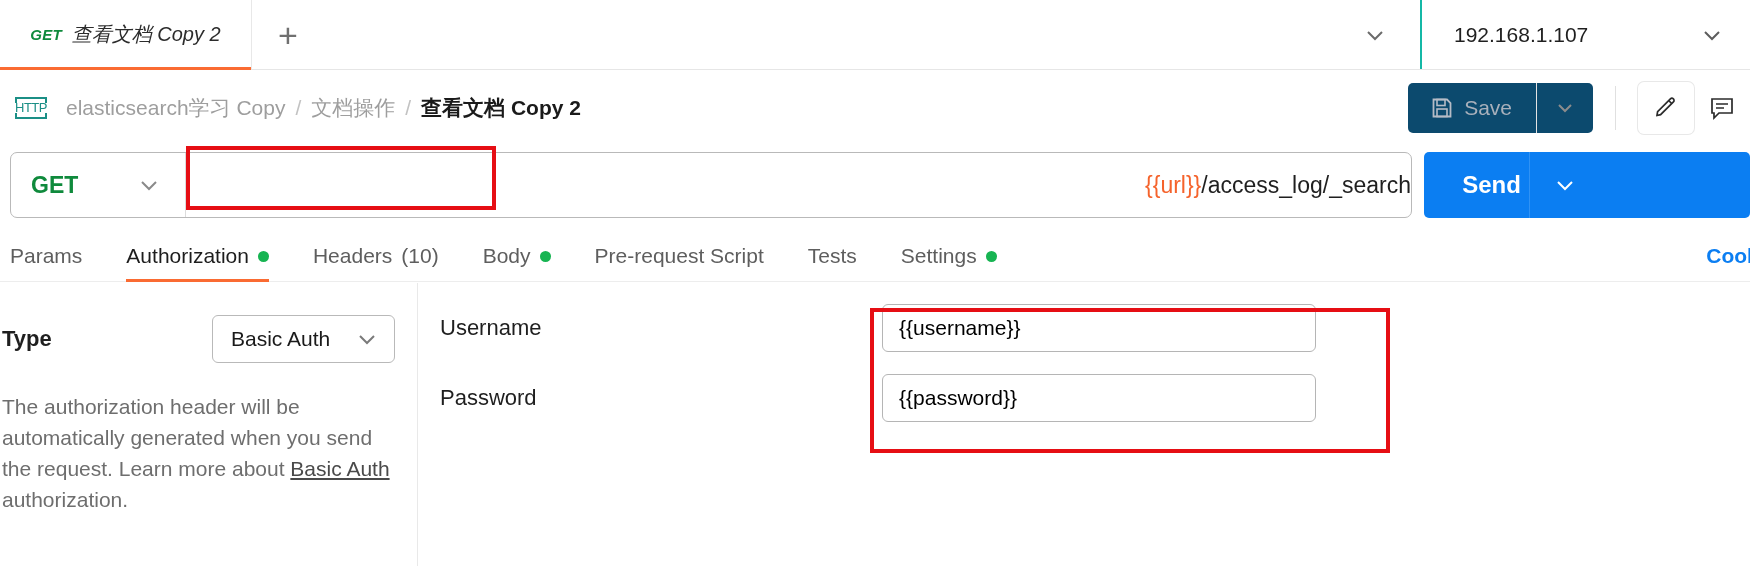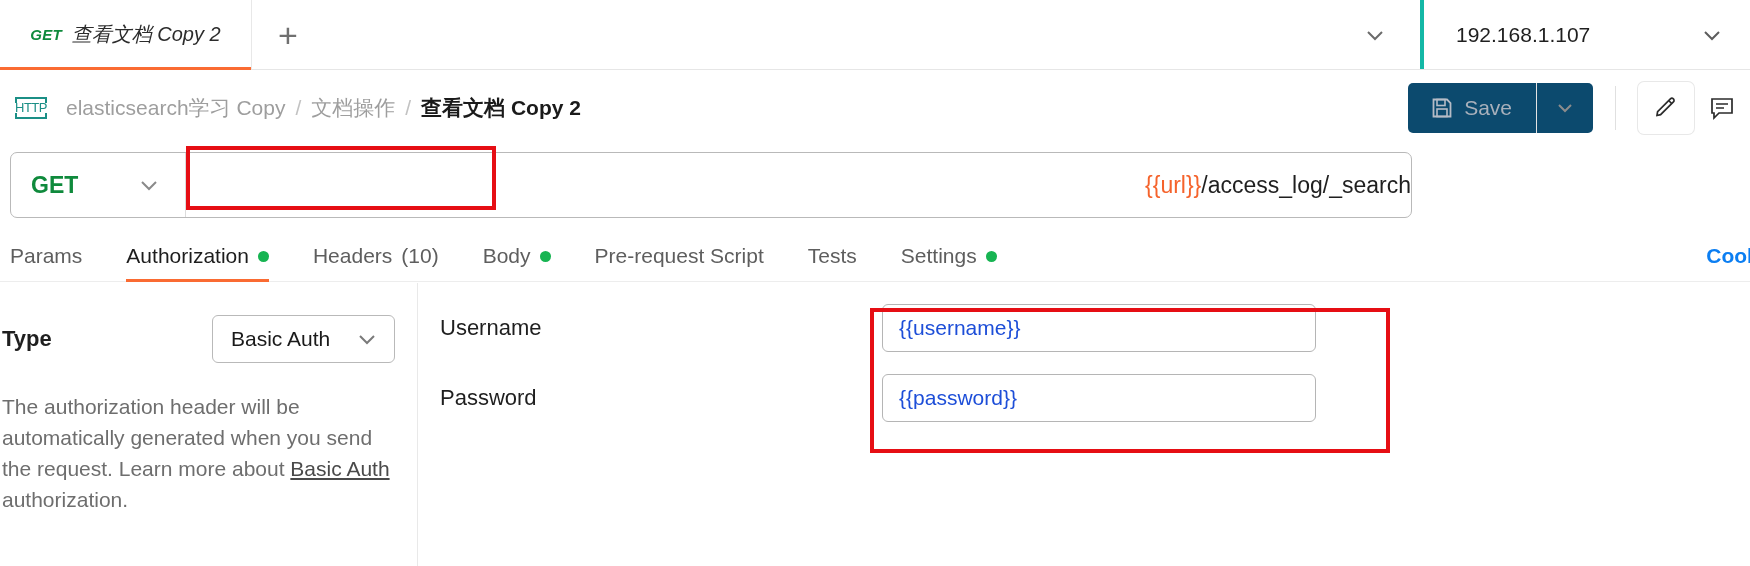--- a/index.html
+++ b/index.html
@@ -54,21 +54,21 @@
   .plus-tab {
     width: 72px; display: flex; align-items: center; justify-content: center;
     color: #707070; font-size: 34px; font-weight: 300; line-height: 1;
   }
   .tabbar-spacer { flex: 1 1 auto; }
   .tabbar-chevron {
     width: 90px; display: flex; align-items: center; justify-content: center;
     color: #6b6b6b;
   }
   .env-select {
-    width: 330px; border-left: 4px solid #14b8a6;
+    width: 330px; border-left: 2px solid #14b8a6;
     display: flex; align-items: center; justify-content: space-between;
     padding: 0 26px 0 32px; font-size: 21px; color: #1f1f1f;
   }
 
   
   .crumbrow {
     position: absolute; top: 70px; left: 0; width: 1750px; height: 75px;
     display: flex; align-items: center;
   }
   .http-badge {
@@ -183,21 +183,21 @@
   .help a { color: #4a4a4a; text-decoration: underline; }
 
   .right-pane { flex: 1 1 auto; position: relative; }
   .field-row { display: flex; align-items: center; }
   .field-row.u { padding-top: 21px; }
   .field-row.p { padding-top: 22px; }
   .field-label { width: 464px; padding-left: 22px; font-size: 22px; color: #1f1f1f; }
   .field-input {
     width: 434px; height: 48px; border: 1px solid #b5b5b5; border-radius: 6px;
     display: flex; align-items: center; padding-left: 16px;
-    font-size: 21px; color: #1d4ed8; background: #fff;
+    font-size: 21px; color: #000000; background: #fff;
   }
   .fields-redbox {
     position: absolute; left: 452px; top: 25px; width: 520px; height: 145px;
     border: 4px solid #e60e14; pointer-events: none;
   }
 
   svg { display: block; }
 </style>
 </head>
 <body>
@@ -308,20 +308,32 @@
             </svg>
         </span>
       </div>
       <div class="url-input">
         <span class="var">{{url}}</span>
           <span>/access_log/_search</span>
       </div>
     </div>
     <div class="url-redbox"></div>
 
+    <div class="send-group">
+      <div class="send-btn">
+        <span>Send</span>
+      </div>
+      <div class="send-caret">
+        <span>
+          <svg width="24" height="24" viewBox="0 0 24 24">
+              <path d="M5 9 L12 16 L19 9" fill="none" stroke="#ffffff" stroke-width="2"></path>
+            </svg>
+        </span>
+      </div>
+    </div>
   </div>
 
   <div class="subtabs">
     <div class="subtab">
       <span>Params</span>
     </div>
     <div class="subtab active">
       <span>Authorization</span>
       <span class="gdot"></span>
     </div>

